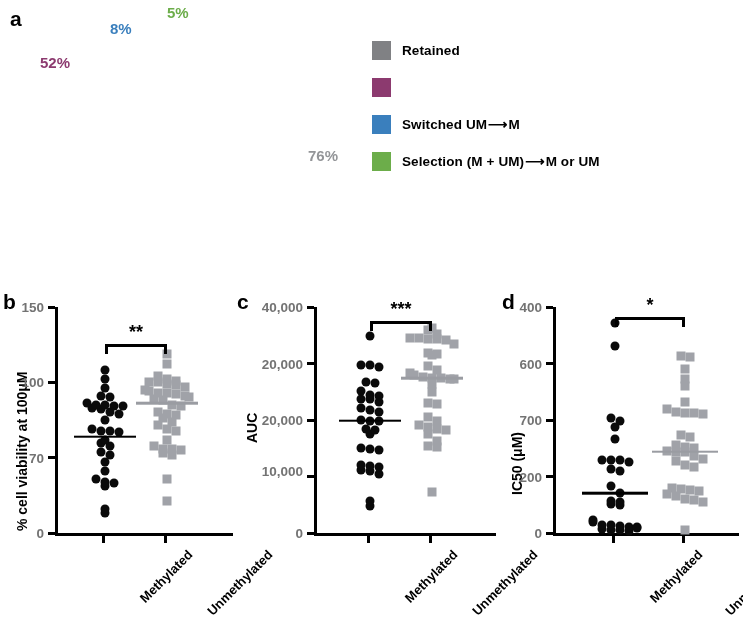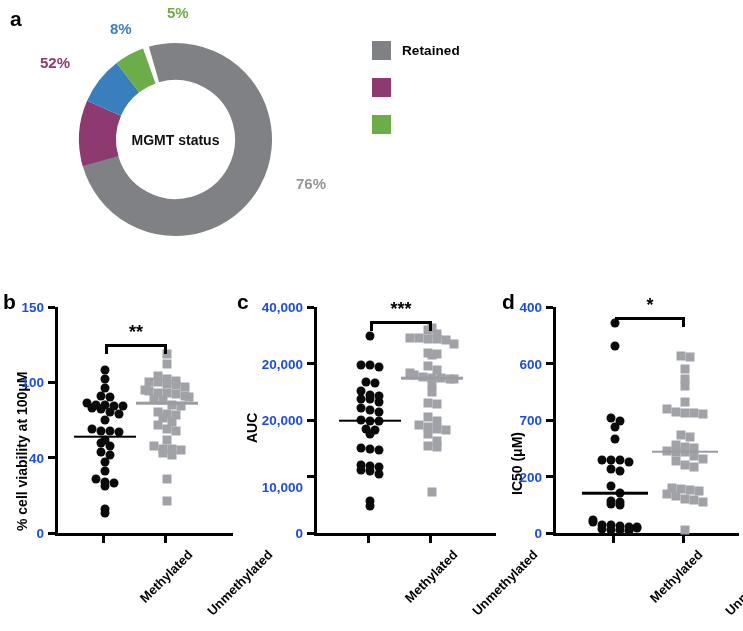--- a/index.html
+++ b/index.html
@@ -43,21 +43,21 @@
   .legend-label { font-weight: bold; font-size: 13.5px; color: #000; white-space: nowrap; letter-spacing: 0.1px;}
   .arrow { display: inline-block; padding: 0 1px; }
 
   
   .scatter-panel { position: absolute; top: 283px; height: 348px; }
   .plot-area { position: absolute; background: transparent; }
   .axis-y { position: absolute; background: #000; width: 3px; }
   .axis-x { position: absolute; background: #000; height: 3px; }
   .tick { position: absolute; background: #000; height: 3px; width: 7px; }
   .ytick-label {
-    position: absolute; font-weight: bold; font-size: 13.5px; color: #1d4ed8;
+    position: absolute; font-weight: bold; font-size: 13.5px; color: #737373;
     text-align: right; white-space: nowrap; transform: translateY(-50%);
   }
   .ylabel {
     position: absolute; font-weight: bold; font-size: 14px; color: #000;
     transform-origin: 0 0; transform: rotate(-90deg);
     white-space: nowrap;
   }
   .xtick-label {
     position: absolute; font-weight: bold; font-size: 13px; color: #000;
     transform-origin: 100% 0; transform: rotate(-45deg);
@@ -81,63 +81,55 @@
     position: absolute; font-weight: bold; font-size: 18px; color:#000;
     text-align:center; line-height:1; white-space: nowrap;
   }
 </style>
 </head>
 <body>
 
 <div id="panel-a">
   <span class="panel-letter" style="left:10px; top:8px;">a</span>
 
-  <div id="donut-wrap">
-    <svg width="235" height="235" viewBox="0 0 235 235">
-
-      <circle r="78" cx="117.5" cy="117.5" fill="none" stroke="#808184" stroke-width="37" stroke-dasharray="372.4 117.7" stroke-dashoffset="0" transform="rotate(-106 117.5 117.5)"></circle>
-
-      <circle r="78" cx="117.5" cy="117.5" fill="none" stroke="#8c3a6f" stroke-width="37" stroke-dasharray="53.9 436.2" stroke-dashoffset="0" transform="rotate(164 117.5 117.5)"></circle>
-
-      <circle r="78" cx="117.5" cy="117.5" fill="none" stroke="#3a7fbd" stroke-width="37" stroke-dasharray="39.2 450.9" stroke-dashoffset="0" transform="rotate(203.6 117.5 117.5)"></circle>
-
-      <circle r="78" cx="117.5" cy="117.5" fill="none" stroke="#6cad4a" stroke-width="37" stroke-dasharray="24.5 465.6" stroke-dashoffset="0" transform="rotate(232.4 117.5 117.5)"></circle>
-    </svg>
-    <div class="donut-center-label">MGMT status</div>
-  </div>
-
-  <span class="slice-pct" style="left:296px; top:148px; color:#939598;margin-top:28px;">76%</span>
+
+  <span class="slice-pct" style="left:308px; top:148px; color:#939598;">76%</span>
   <span class="slice-pct" style="left:40px; top:55px; color:#8c3a6f;">52%</span>
   <span class="slice-pct" style="left:110px; top:21px; color:#3a7fbd;">8%</span>
   <span class="slice-pct" style="left:167px; top:5px; color:#6cad4a;">5%</span>
 </div>
 
 <div id="legend">
   <div class="legend-row">
     <span class="legend-swatch" style="background:#808184;"></span>
     <span class="legend-label"><span>Retained</span></span>
   </div>
   <div class="legend-row">
     <span class="legend-swatch" style="background:#8c3a6f;"></span>
   </div>
   <div class="legend-row">
+    <span class="legend-swatch" style="background:#3a7fbd;"></span>
+    <span class="legend-label"><span>Switched UM</span><span class="arrow">⟶</span><span>M</span></span>
+  </div>
+  <div class="legend-row">
     <span class="legend-swatch" style="background:#6cad4a;"></span>
+    <span class="legend-label"><span>Selection (M + UM)</span><span class="arrow">⟶</span><span>M or UM</span></span>
   </div>
 </div>
 
 <div class="scatter-panel" id="panel-b" style="left:0; width:235px;">
   <span class="panel-letter" style="left:3px; top:8px;">b</span>
   <div class="ylabel" id="ylabel-b" style="left:14px; top:248px;">% cell viability at 100μM</div>
   <div class="plot-area" id="plot-b" style="left: 0px; top: 0px; width: 100%; height: 100%;">
       <div class="axis-y" style="left: 55px; top: 24px; height: 229px;"></div>
       <div class="axis-x" style="left: 55px; top: 250px; width: 178px;"></div>
       <div class="tick" style="left: 48px; top: 248.5px;"></div>
       <div class="ytick-label" style="right: 191px; top: 250px;">0</div>
       <div class="tick" style="left: 48px; top: 173.167px;"></div>
-      <div class="ytick-label" style="right: 191px; top: 174.667px;">40</div>
+      <div class="ytick-label" style="right: 191px; top: 174.667px;">70</div>
       <div class="tick" style="left: 48px; top: 97.8333px;"></div>
       <div class="ytick-label" style="right: 191px; top: 99.3333px;">100</div>
       <div class="tick" style="left: 48px; top: 22.5px;"></div>
       <div class="ytick-label" style="right: 191px; top: 24px;">150</div>
       <div class="tick" style="left: 101.5px; top: 253px; width: 3px; height: 7px;"></div>
       <div class="tick" style="left: 163.5px; top: 253px; width: 3px; height: 7px;"></div>
       <div class="xtick-label" style="left: 117px; top: 264px;">Methylated</div>
       <div class="xtick-label" style="left: 179px; top: 264px;">Unmethylated</div>
       <div class="pt-circle" style="left: 105px; top: 230.413px; background: rgb(10, 10, 10); width: 9px; height: 9px;"></div>
       <div class="pt-circle" style="left: 105px; top: 225.893px; background: rgb(10, 10, 10); width: 9px; height: 9px;"></div>
@@ -222,21 +214,21 @@
 
 <div class="scatter-panel" id="panel-c" style="left:232px; width:265px;">
   <span class="panel-letter" style="left:5px; top:8px;">c</span>
   <div class="ylabel" id="ylabel-c" style="left:12px; top:160px;">AUC</div>
   <div class="plot-area" id="plot-c" style="left: 0px; top: 0px; width: 100%; height: 100%;">
       <div class="axis-y" style="left: 82px; top: 24px; height: 229px;"></div>
       <div class="axis-x" style="left: 82px; top: 250px; width: 182px;"></div>
       <div class="tick" style="left: 75px; top: 248.5px;"></div>
       <div class="ytick-label" style="right: 194px; top: 250px;">0</div>
       <div class="tick" style="left: 75px; top: 192px;"></div>
-      <div class="ytick-label" style="right: 194px; top: 204px;">10,000</div>
+      <div class="ytick-label" style="right: 194px; top: 188px;">10,000</div>
       <div class="tick" style="left: 75px; top: 135.5px;"></div>
       <div class="ytick-label" style="right: 194px; top: 137px;">20,000</div>
       <div class="tick" style="left: 75px; top: 79px;"></div>
       <div class="ytick-label" style="right: 194px; top: 80.5px;">20,000</div>
       <div class="tick" style="left: 75px; top: 22.5px;"></div>
       <div class="ytick-label" style="right: 194px; top: 24px;">40,000</div>
       <div class="tick" style="left: 134.5px; top: 253px; width: 3px; height: 7px;"></div>
       <div class="tick" style="left: 196.5px; top: 253px; width: 3px; height: 7px;"></div>
       <div class="xtick-label" style="left: 150px; top: 264px;">Methylated</div>
       <div class="xtick-label" style="left: 212px; top: 264px;">Unmethylated</div>

